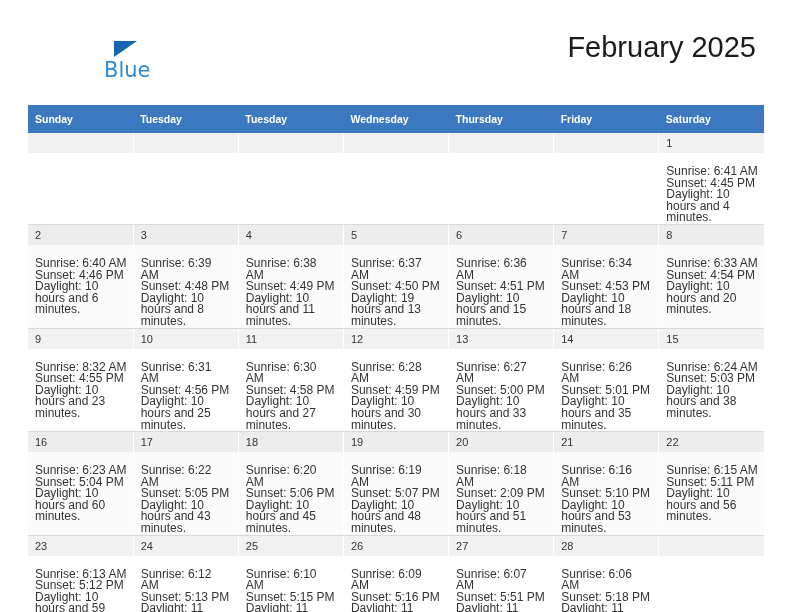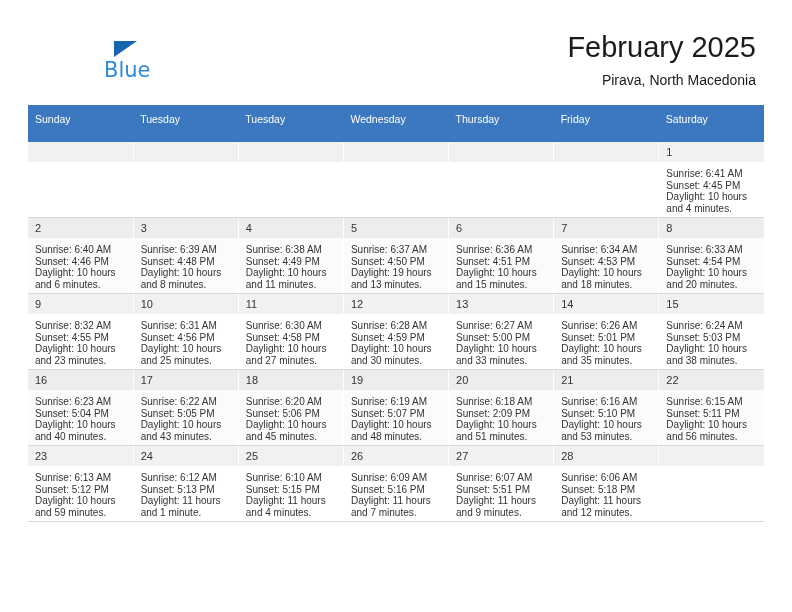--- a/index.html
+++ b/index.html
@@ -89,23 +89,23 @@
     left: 28px;
     top: 105px;
     width: 736px;
     border-collapse: collapse;
     table-layout: fixed;
   }
   .calendar th {
     background: #3b78bf;
     color: #ffffff;
     font-size: 10.5px;
-    font-weight: normal;
+    font-weight: bold;
     text-align: left;
-    padding: 5px 0 14px 7px;
+    padding: 5px 0 5px 7px;
     height: 18px;
     border: none;
   }
   .calendar td {
     width: 105.14px;
     height: 75px;
     vertical-align: top;
     padding: 0;
     border-right: 1px solid #ffffff;
     border-bottom: 1px solid #d9d9d9;
@@ -127,22 +127,22 @@
     line-height: 15px;
   }
   tr.alt .daynum {
     background: #ededed;
   }
   .cell-empty .daynum {
     background: #f1f1f1;
     color: transparent;
   }
   .info {
-    padding: 6px 6px 0 7px;
-    font-size: 10px;
+    padding: 13px 6px 0 7px;
+    font-size: 12px;
     line-height: 11.6px;
     color: #333333;
   }
   .info div {
     white-space: normal;
   }
 </style>
 </head>
 <body>
 
@@ -150,21 +150,20 @@
 
   <div class="header">
 
     <div class="logo">
       <span class="logo-tri"></span>
       <span class="logo-blue">Blue</span>
     </div>
 
     <div class="title-block">
       <div class="cal-title">February 2025</div>
-      <div class="cal-subtitle">Pirava, North Macedonia</div>
     </div>
 
   </div>
 
   <table class="calendar">
     <thead>
       <tr>
         <th>Sunday</th>
         <th>Tuesday</th>
         <th>Tuesday</th>
@@ -318,21 +317,21 @@
               <div>Daylight: 10 hours and 38 minutes.</div>
             </div>
           </td>
         </tr>
         <tr class="alt">
           <td>
             <span class="daynum">16</span>
             <div class="info">
               <div>Sunrise: 6:23 AM</div>
               <div>Sunset: 5:04 PM</div>
-              <div>Daylight: 10 hours and 40 minutes.</div>
+              <div>Daylight: 10 hours and 60 minutes.</div>
             </div>
           </td>
           <td>
             <span class="daynum">17</span>
             <div class="info">
               <div>Sunrise: 6:22 AM</div>
               <div>Sunset: 5:05 PM</div>
               <div>Daylight: 10 hours and 43 minutes.</div>
             </div>
           </td>

